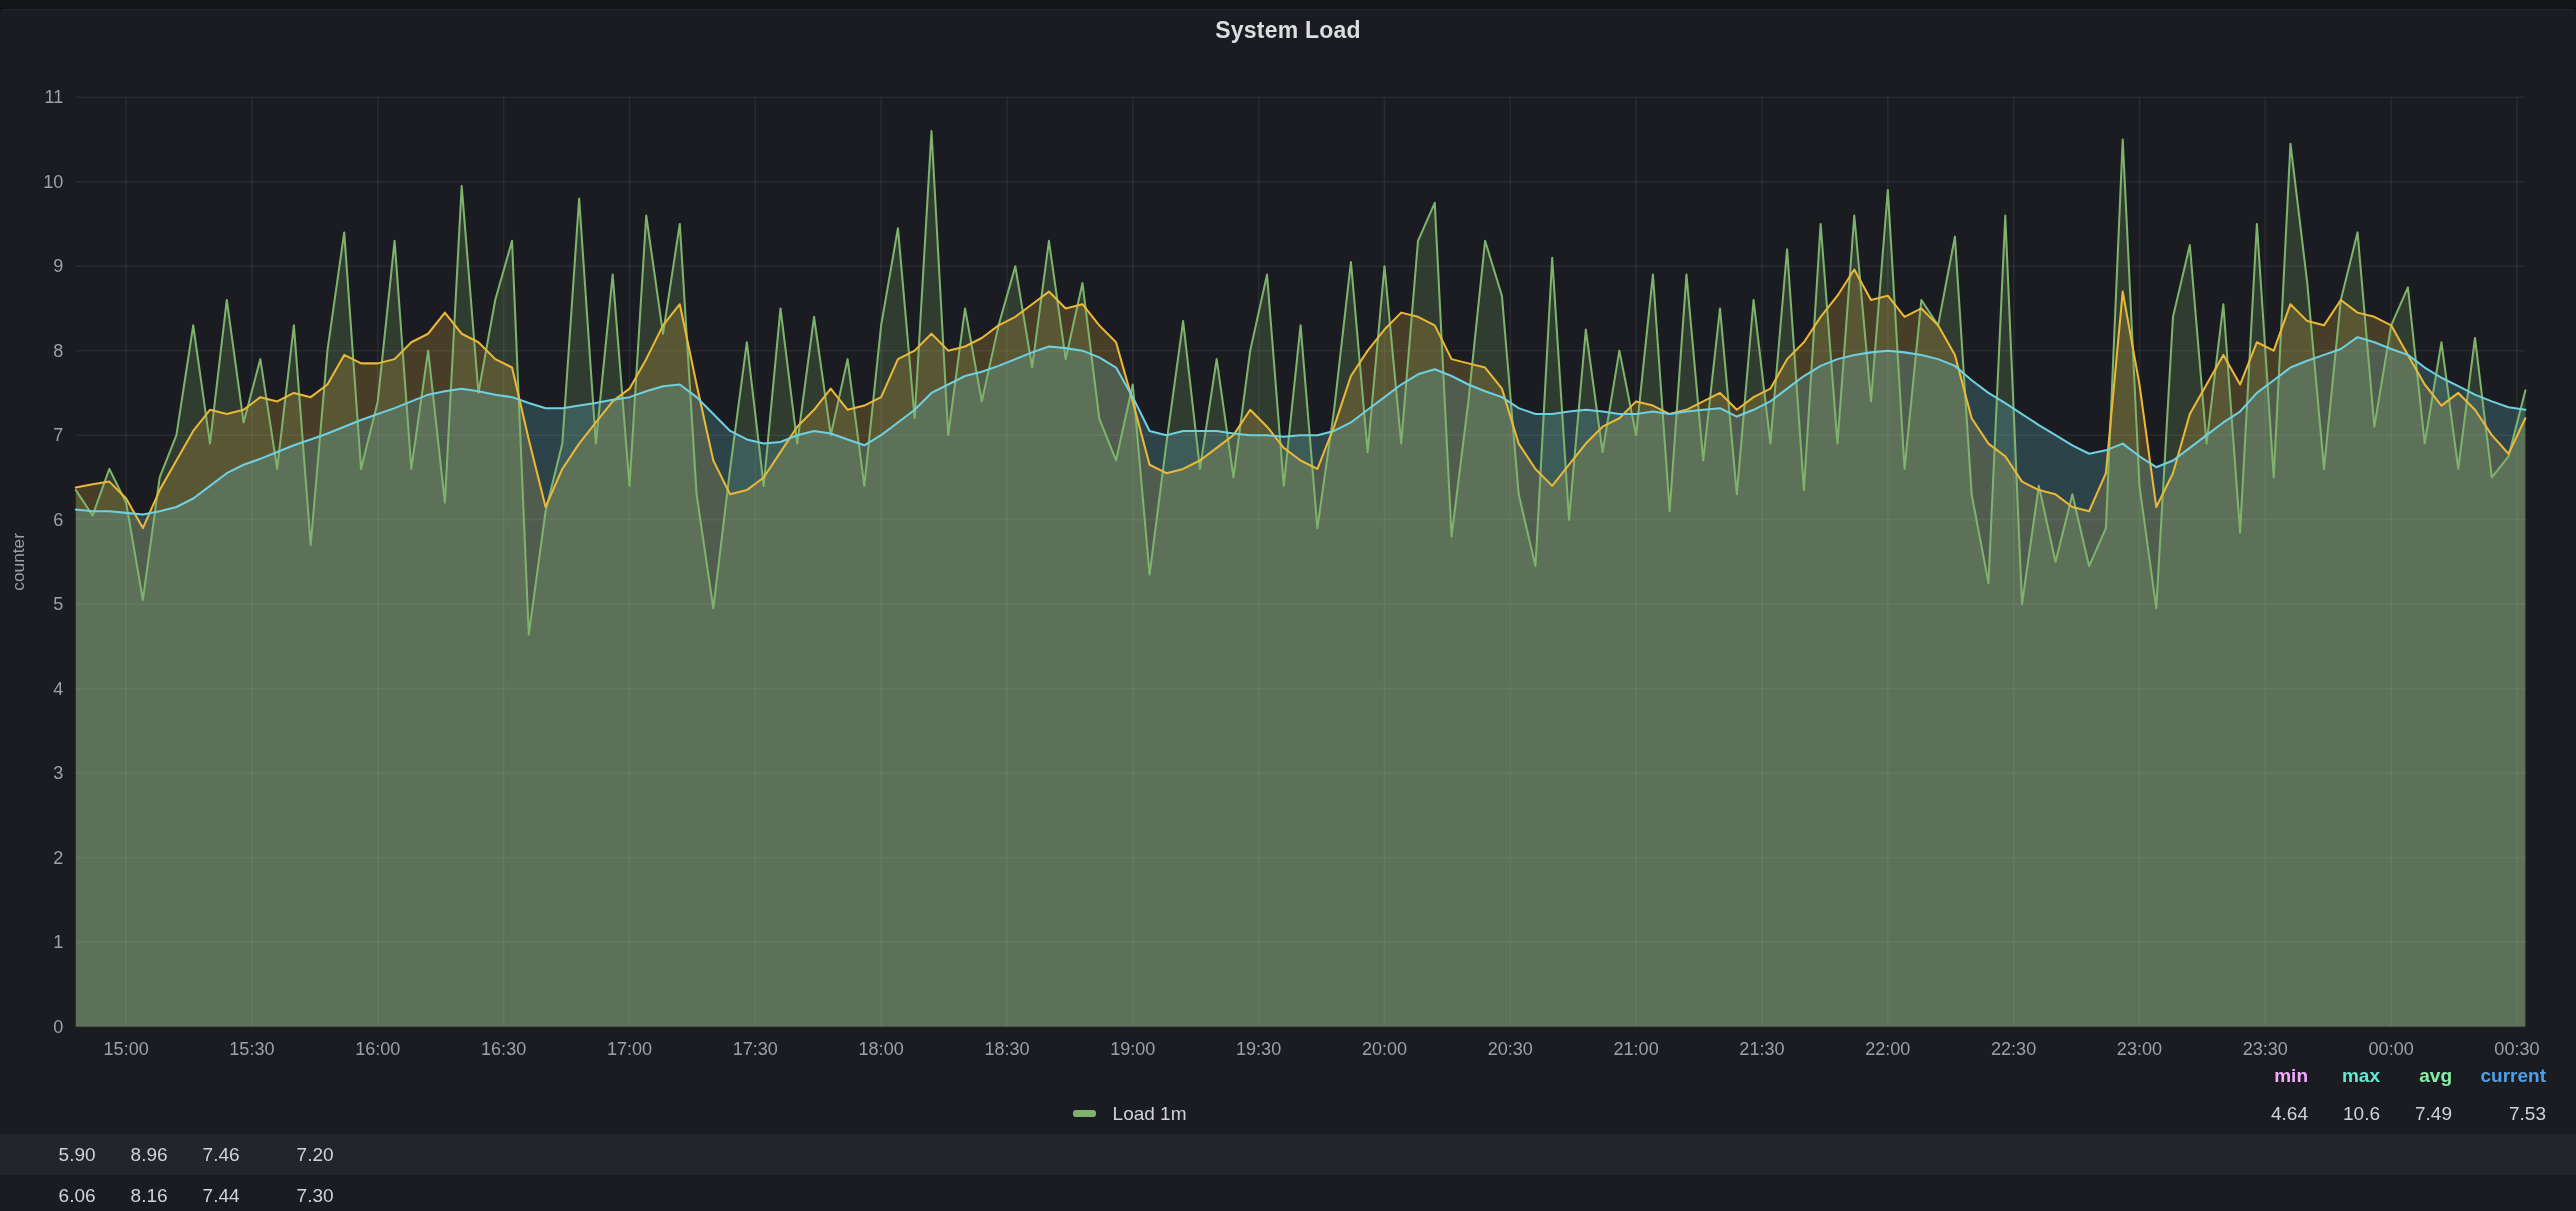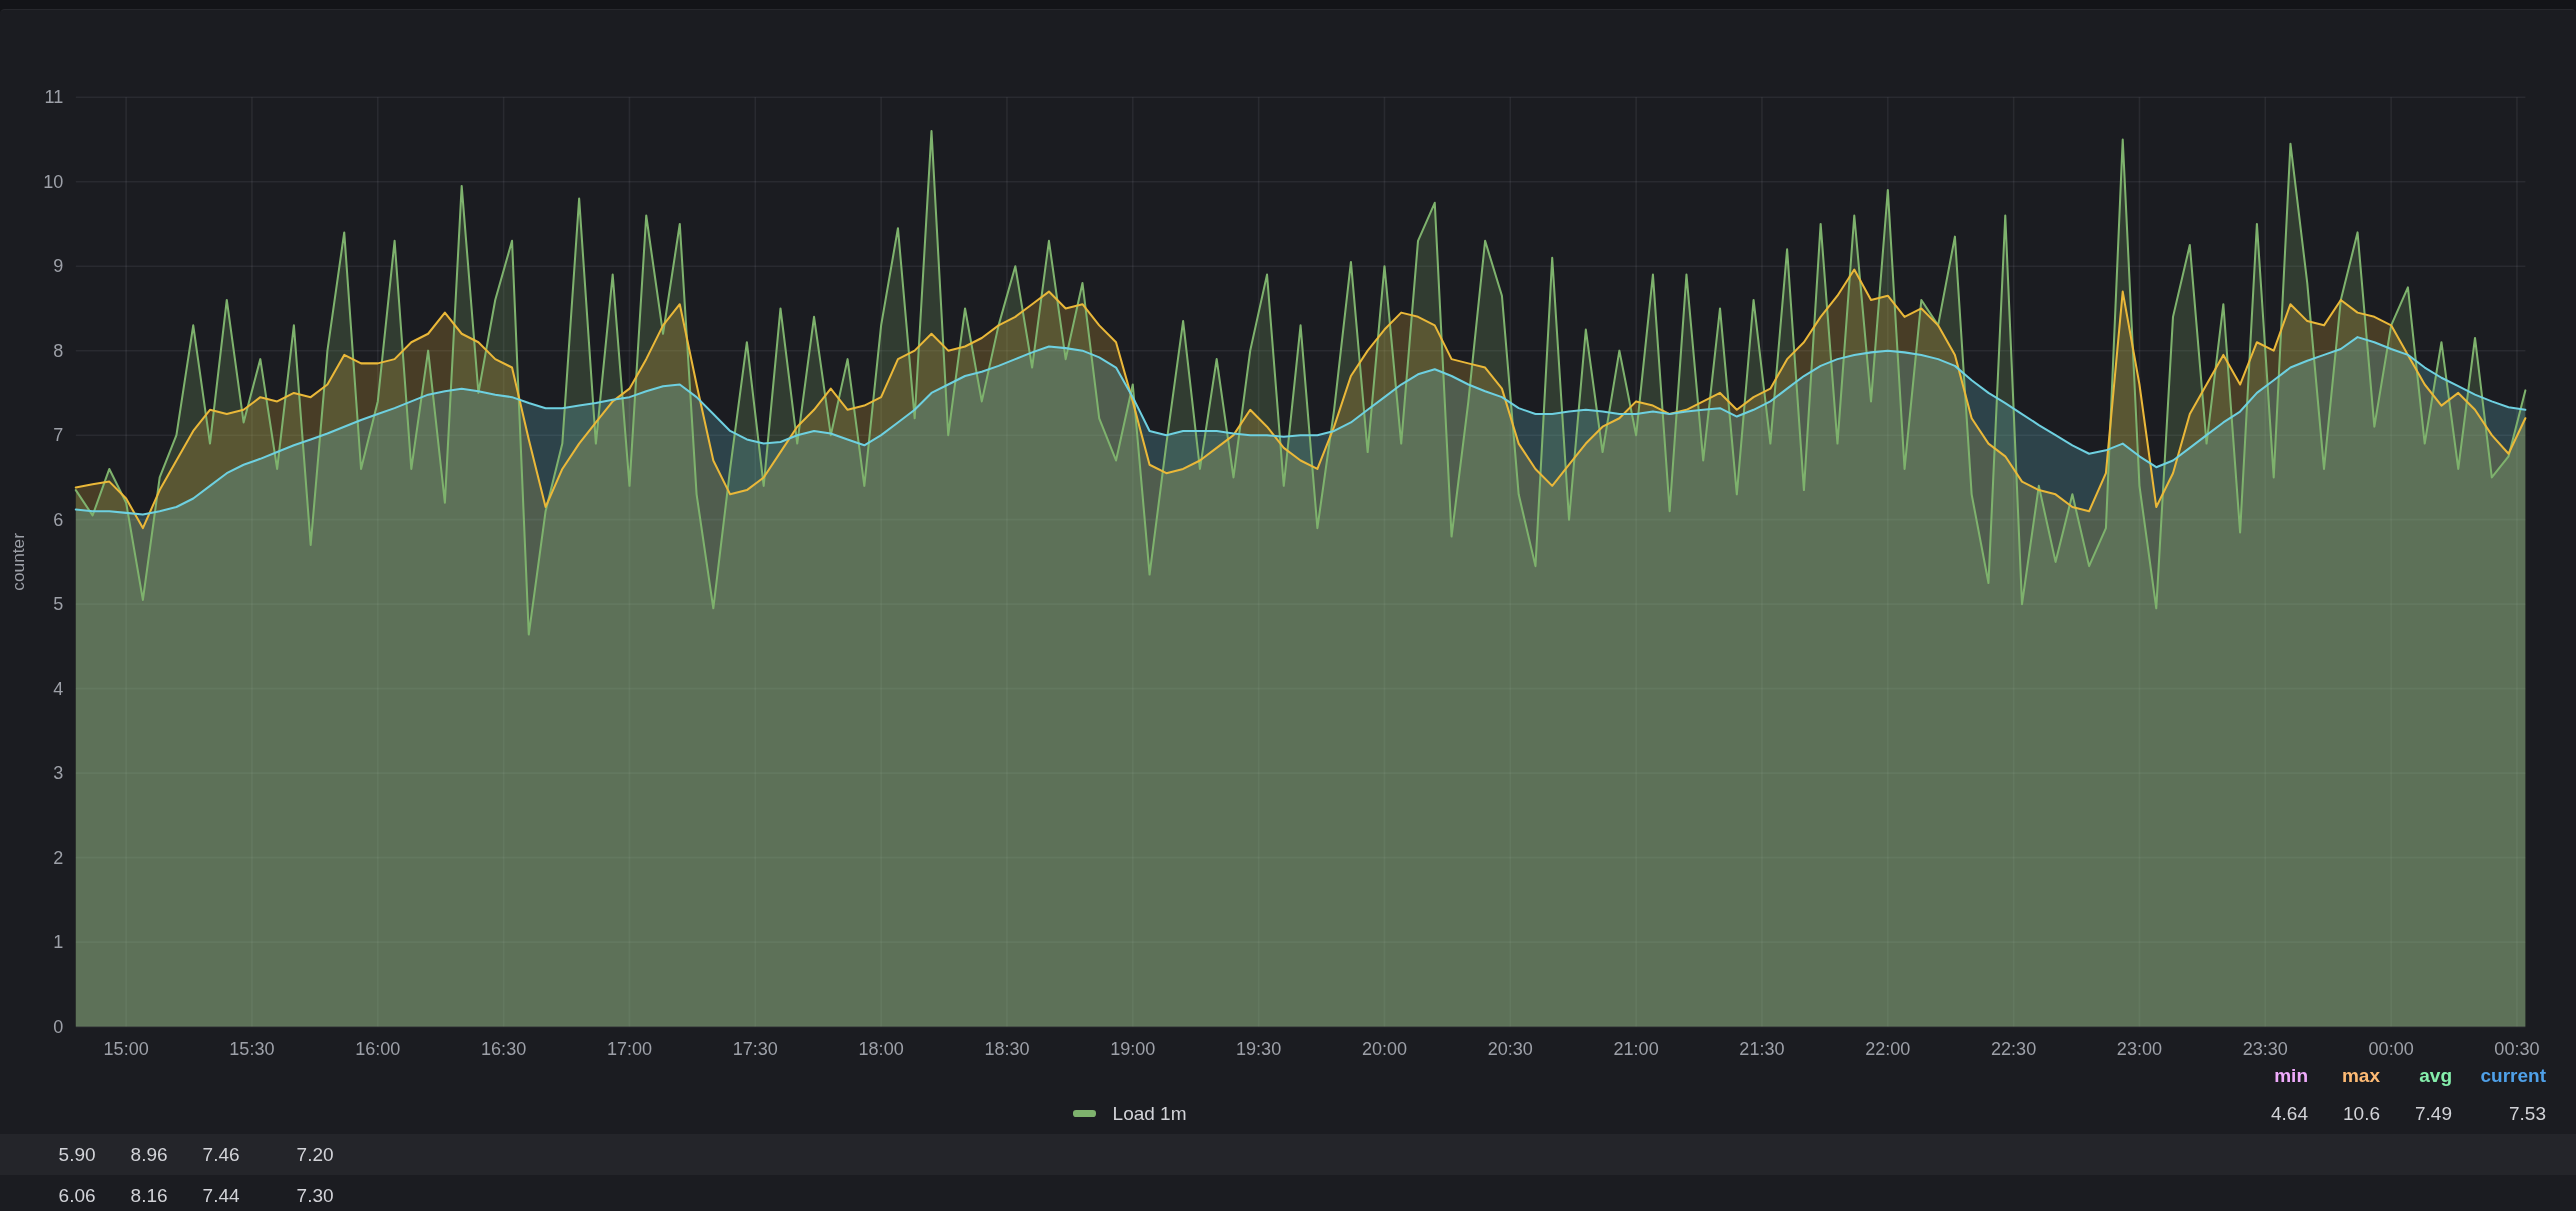--- a/index.html
+++ b/index.html
@@ -17,20 +17,21 @@
   .swatch{display:inline-block;width:23px;height:7px;border-radius:3.1px;margin-right:16.5px;cursor:pointer;}
   .lg-name{cursor:pointer;}
   .lg-val{width:72px;text-align:right;font-variant-numeric:tabular-nums;}
   .lg-val.cur{width:94px;padding-right:30px;}
   .lg-row.header .lg-val{cursor:pointer;}
 </style>
 </head>
 <body>
 
 <div class="panel">
+  <div class="panel-title">System Load</div>
   <svg class="chart" viewBox="0 0 3278 1530" xmlns="http://www.w3.org/2000/svg">
       <g stroke="rgba(216,222,235,0.08)" stroke-width="2">
         <line x1="96" y1="1294" x2="3214" y2="1294"></line>
         <line x1="96" y1="1186.4545454545455" x2="3214" y2="1186.4545454545455"></line>
         <line x1="96" y1="1078.909090909091" x2="3214" y2="1078.909090909091"></line>
         <line x1="96" y1="971.3636363636364" x2="3214" y2="971.3636363636364"></line>
         <line x1="96" y1="863.8181818181818" x2="3214" y2="863.8181818181818"></line>
         <line x1="96" y1="756.2727272727273" x2="3214" y2="756.2727272727273"></line>
         <line x1="96" y1="648.7272727272727" x2="3214" y2="648.7272727272727"></line>
         <line x1="96" y1="541.1818181818182" x2="3214" y2="541.1818181818182"></line>
@@ -100,21 +101,21 @@
         <text x="2883.0" y="1330">23:30</text>
         <text x="3043.2" y="1330">00:00</text>
         <text x="3203.3" y="1330">00:30</text>
       </g>
       <text fill="#9da0a8" font-size="22" text-anchor="middle" transform="translate(30,702.5) rotate(-90)">counter</text>
     </svg>
   <div class="legend">
       <div class="lg-row header">
         <div class="lg-label-cell"></div>
         <div class="lg-val" style="color: #f0abfc;">min</div>
-        <div class="lg-val" style="color: #fdba74;">max</div>
+        <div class="lg-val" style="color: #5eead4;">max</div>
         <div class="lg-val" style="color: #86efac;">avg</div>
         <div class="lg-val cur" style="color: rgb(79, 160, 232);">current</div>
       </div>
       <div class="lg-row">
         <div class="lg-label-cell">
           <span class="swatch" style="background: rgb(126, 178, 109);"></span>
           <span class="lg-name">Load 1m</span>
         </div>
         <div class="lg-val">4.64</div>
         <div class="lg-val">10.6</div>

